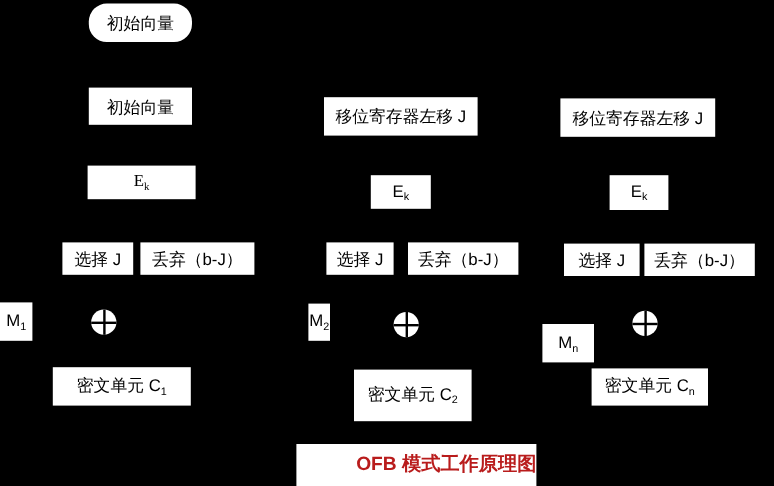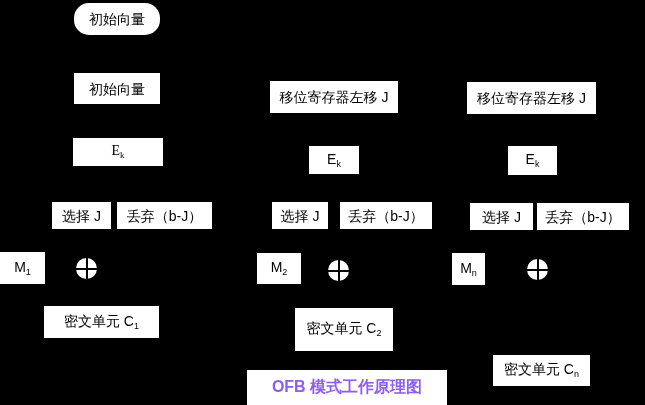--- a/index.html
+++ b/index.html
@@ -22,49 +22,49 @@
   }
   .xor::before {
     content: ""; position: absolute; left: 50%; top: 0;
     width: 2px; height: 100%; background: #000000; transform: translateX(-50%);
   }
   .xor::after {
     content: ""; position: absolute; top: 50%; left: 0;
     width: 100%; height: 2px; background: #000000; transform: translateY(-50%);
   }
   .title-box {
-    position: absolute; background: #ffffff; color: #8b5cf6;
-    display: flex; align-items: center; justify-content: center;
+    position: absolute; background: #ffffff; color: #b91c1c;
+    display: flex; align-items: center; justify-content: flex-end;
     font-size: 16px; font-weight: bold; white-space: nowrap;
   }
   
   .c1-iv      { left: 74px;  top: 3px;   width: 86px;  height: 32px; border-radius: 15px; }
   .c1-shift   { left: 74px;  top: 73px;  width: 86px;  height: 31px; }
   .c1-enc     { left: 73px;  top: 138px; width: 90px;  height: 28px; }
   .c1-select  { left: 52px;  top: 202px; width: 59px;  height: 27px; }
   .c1-discard { left: 117px; top: 202px; width: 95px;  height: 27px; }
-  .c1-msg     { left: 0px;   top: 252px; width: 45px;  height: 32px; }
+  .c1-msg     { left: 0px;   top: 252px; width: 27px;  height: 32px; }
   .c1-xor     { left: 76px;  top: 258px; }
   .c1-cipher  { left: 44px;  top: 306px; width: 115px; height: 32px; }
   
   .c2-shift   { left: 270px; top: 81px;  width: 128px; height: 32px; }
   .c2-enc     { left: 309px; top: 146px; width: 50px;  height: 28px; }
   .c2-select  { left: 272px; top: 202px; width: 56px;  height: 27px; }
   .c2-discard { left: 340px; top: 202px; width: 92px;  height: 27px; }
-  .c2-msg     { left: 257px; top: 253px; width: 44px;  height: 31px; }
+  .c2-msg     { left: 257px; top: 253px; width: 18px;  height: 31px; }
   .c2-xor     { left: 328px; top: 260px; }
   .c2-cipher  { left: 295px; top: 308px; width: 98px;  height: 43px; }
   
   .c3-shift   { left: 467px; top: 82px;  width: 129px; height: 32px; }
   .c3-enc     { left: 508px; top: 146px; width: 49px;  height: 29px; }
   .c3-select  { left: 470px; top: 203px; width: 63px;  height: 27px; }
   .c3-discard { left: 537px; top: 203px; width: 92px;  height: 27px; }
-  .c3-msg     { left: 452px; top: 253px; width: 33px;  height: 32px; }
+  .c3-msg     { left: 452px; top: 270px; width: 43px;  height: 32px; }
   .c3-xor     { left: 527px; top: 259px; }
-  .c3-cipher  { left: 493px; top: 307px; width: 97px;  height: 31px; margin-top: 48px; }
+  .c3-cipher  { left: 493px; top: 307px; width: 97px;  height: 31px; }
   
   .title-pos  { left: 247px; top: 370px; width: 200px; height: 35px; }
 </style>
 </head>
 <body>
 
 <div id="diagram">
 
   <div class="box c1-iv">
     <span>初始向量</span>

